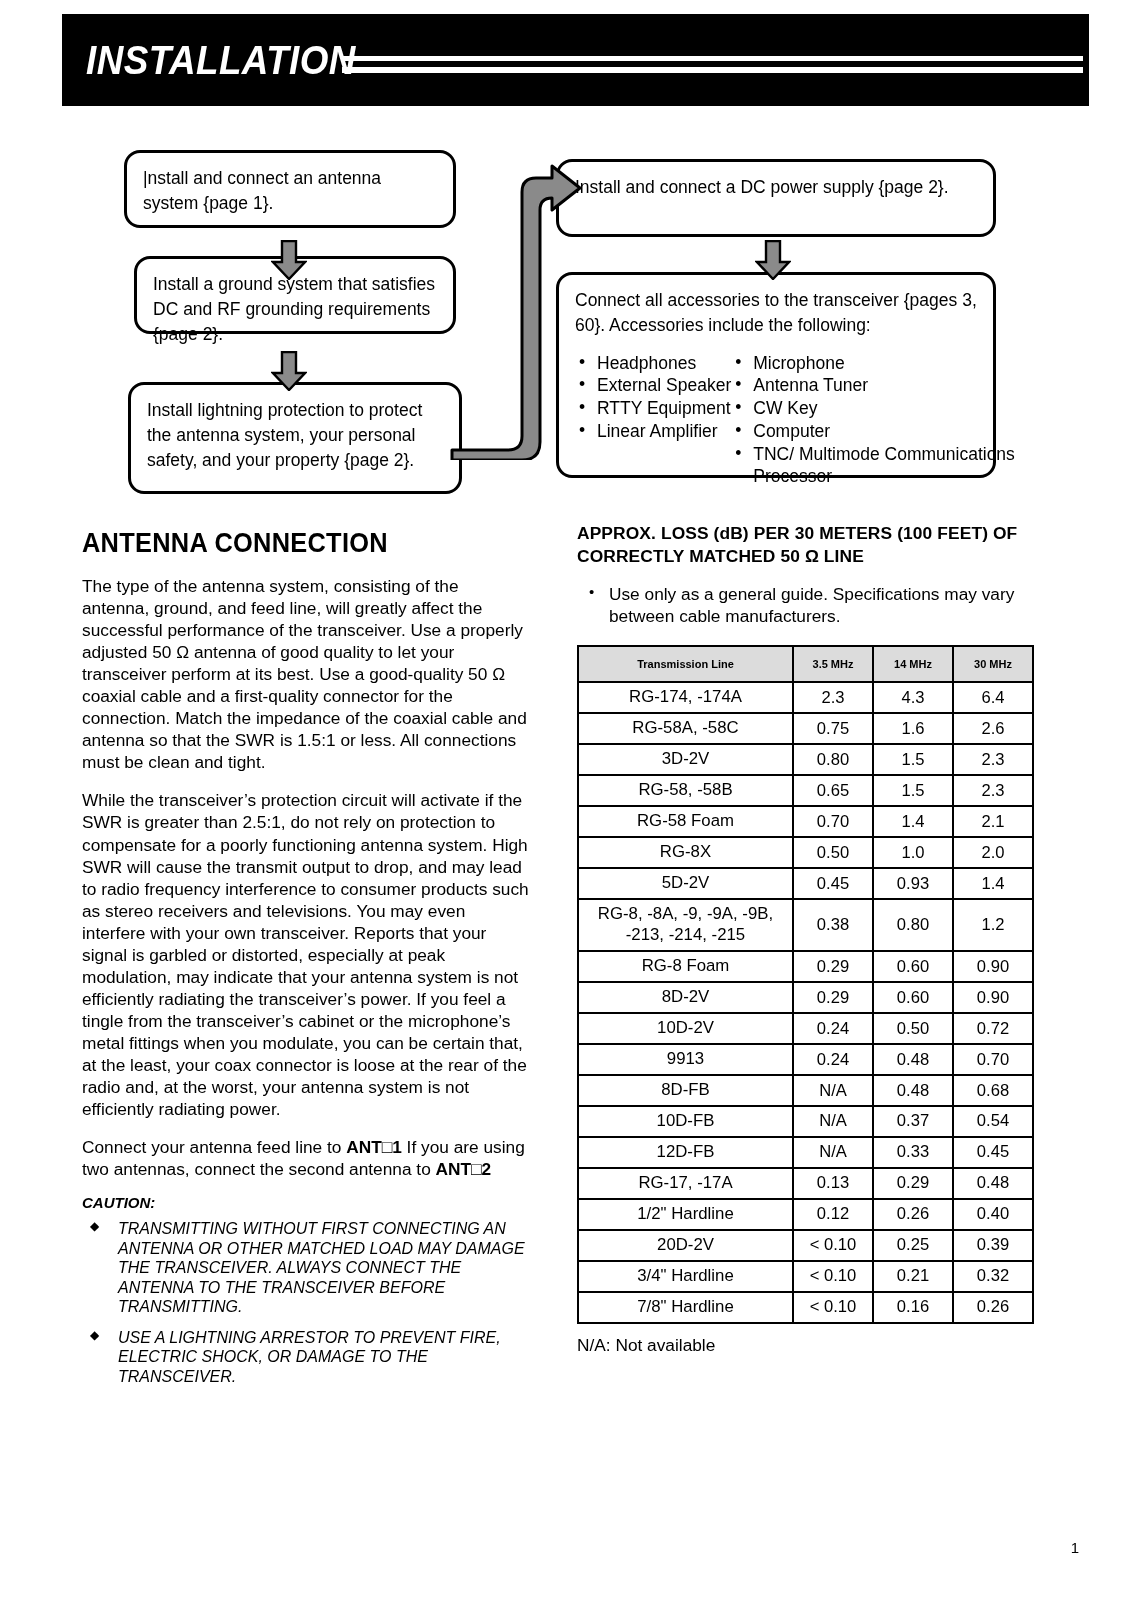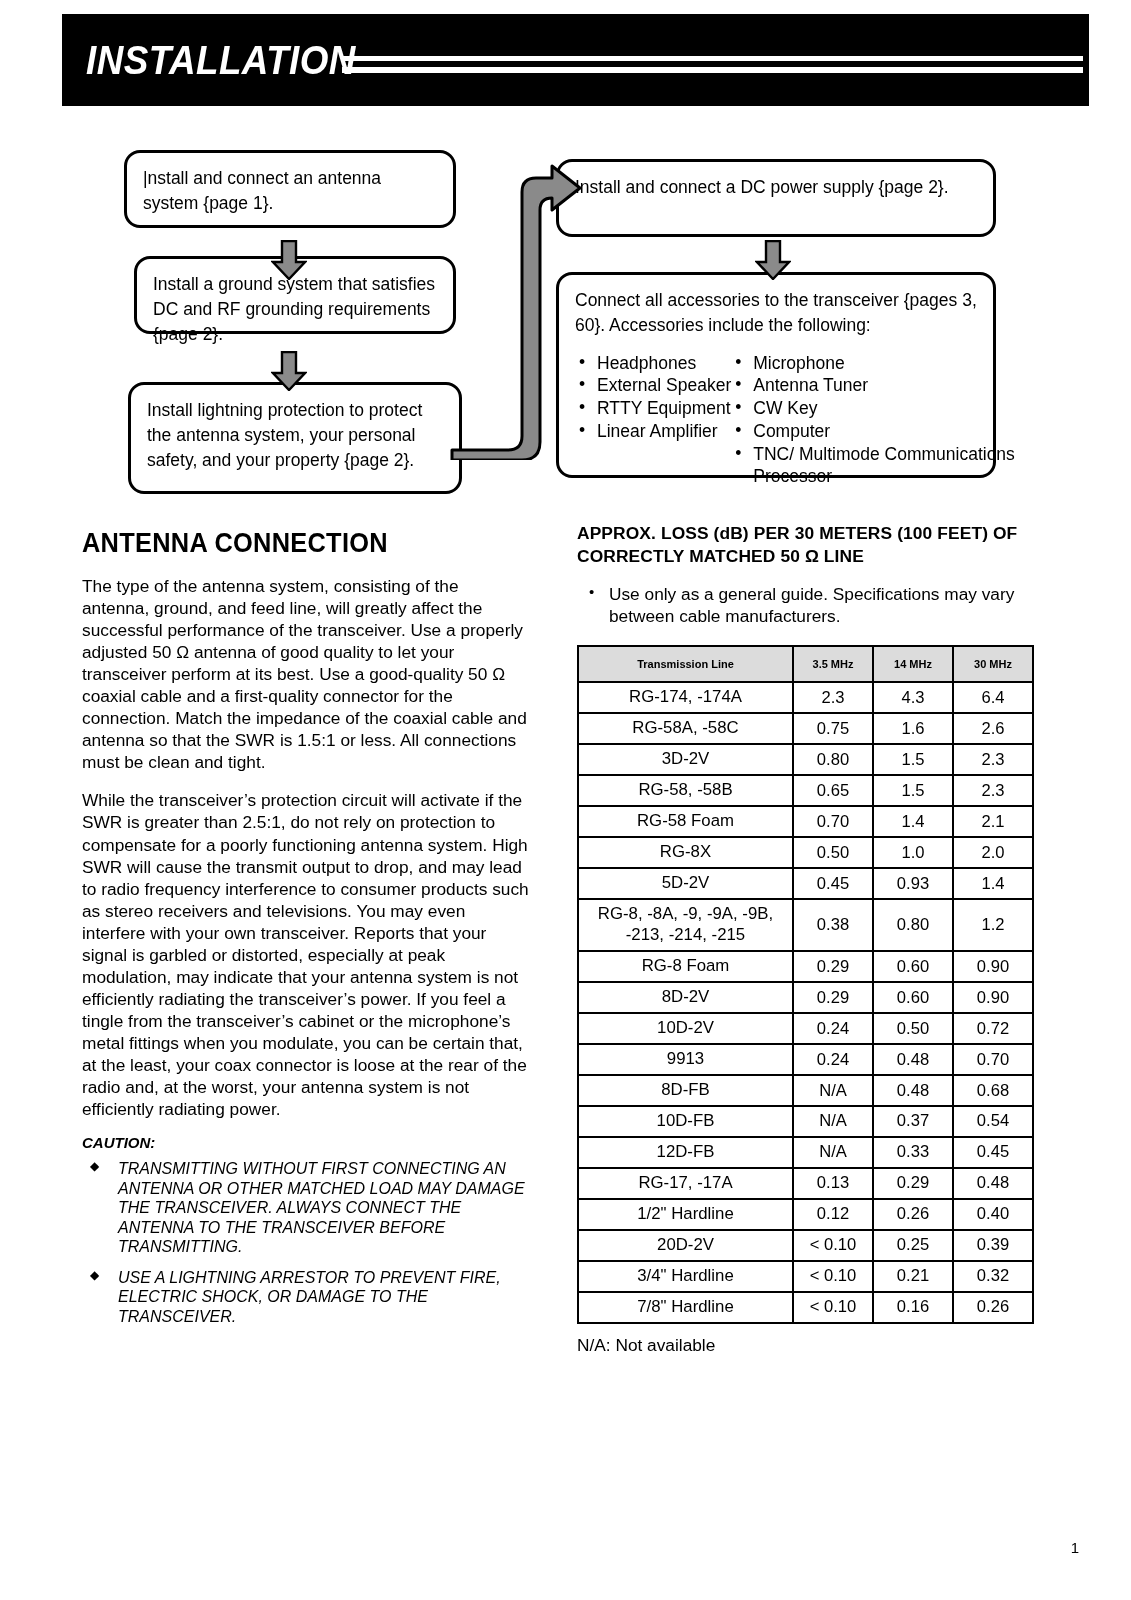--- a/index.html
+++ b/index.html
@@ -306,20 +306,21 @@
              Z" fill="#8a8a8a" stroke="#000" stroke-width="3" stroke-linejoin="round"></path>
   </svg>
 </div>
 
 <div class="col-left">
   <h2 class="sec">ANTENNA CONNECTION</h2>
 
   <p class="body">The type of the antenna system, consisting of the antenna, ground, and feed line, will greatly affect the successful performance of the transceiver.  Use a properly adjusted 50 Ω antenna of good quality to let your transceiver perform at its best.  Use a good-quality 50 Ω coaxial cable and a first-quality connector for the connection.  Match the impedance of the coaxial cable and antenna so that the SWR is 1.5:1 or less.  All connections must be clean and tight.</p>
   <p class="body">While the transceiver’s protection circuit will activate if the SWR is greater than 2.5:1, do not rely on protection to compensate for a poorly functioning antenna system.  High SWR will cause the transmit output to drop, and may lead to radio frequency interference to consumer products such as stereo receivers and televisions.  You may even interfere with your own transceiver.  Reports that your signal is garbled or distorted, especially at peak modulation, may indicate that your antenna system is not efficiently radiating the transceiver’s power.  If you feel a tingle from the transceiver’s cabinet or the microphone’s metal fittings when you modulate, you can be certain that, at the least, your coax connector is loose at the rear of the radio and, at the worst, your antenna system is not efficiently radiating power.</p>
 
+  <p class="body"><span>Connect your antenna feed line to </span><span class="b">ANT□1</span><span> If you are using two antennas, connect the second antenna to </span><span class="b">ANT□2</span></p>
 
   <div class="caution-title">CAUTION:</div>
   <div class="caution-item">TRANSMITTING WITHOUT FIRST CONNECTING AN ANTENNA OR OTHER MATCHED LOAD MAY DAMAGE THE TRANSCEIVER.  ALWAYS CONNECT THE ANTENNA TO THE TRANSCEIVER BEFORE TRANSMITTING.</div>
   <div class="caution-item">USE A LIGHTNING ARRESTOR TO PREVENT FIRE, ELECTRIC SHOCK, OR DAMAGE TO THE TRANSCEIVER.</div>
 </div>
 
 <div class="col-right">
   <h3 class="tabletitle">APPROX. LOSS (dB) PER 30 METERS (100 FEET) OF CORRECTLY MATCHED 50 Ω LINE</h3>
   <div class="note">Use only as a general guide.  Specifications may vary between cable manufacturers.</div>
 

